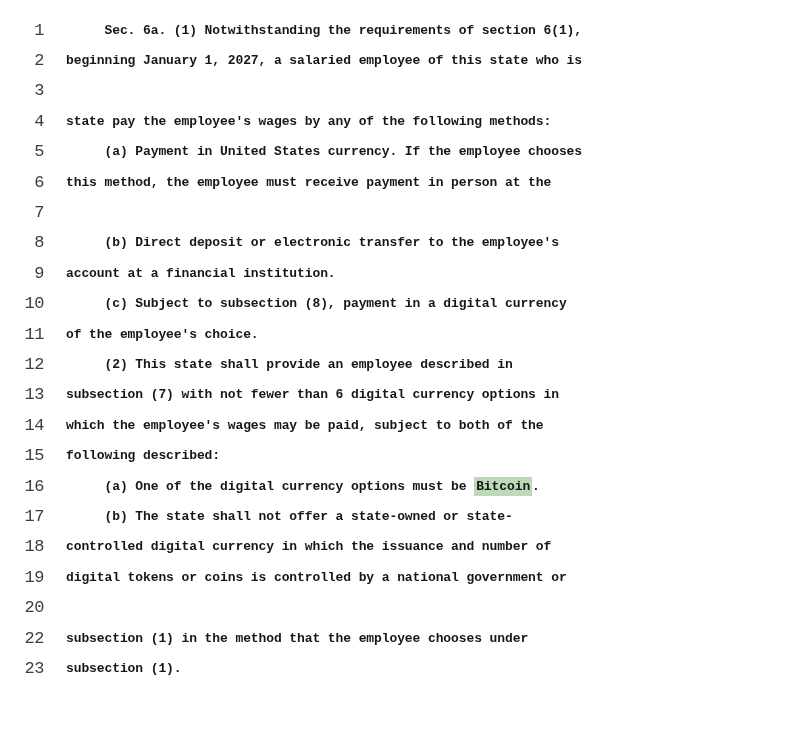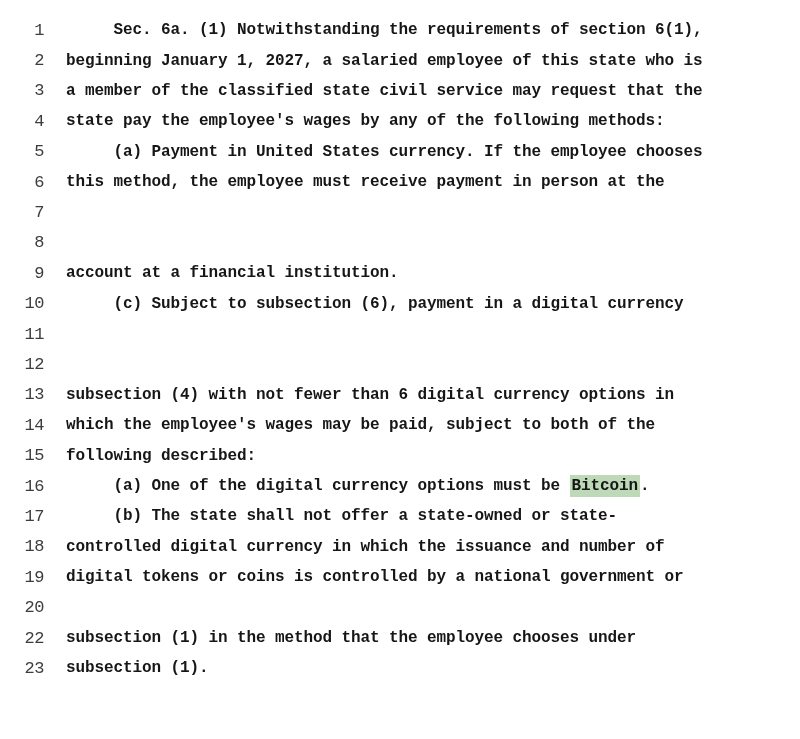--- a/index.html
+++ b/index.html
@@ -28,21 +28,21 @@
     flex: 0 0 30px;
     width: 30px;
     text-align: right;
     font-size: 17px;
     font-weight: 400;
     color: #3d3d3d;
     letter-spacing: -0.5px;
   }
   .line-text {
     margin-left: 22px;
-    font-size: 16px;
+    font-size: 13px;
     font-weight: 700;
     color: #161616;
     white-space: pre;
     letter-spacing: -0.1px;
   }
   .seg {
     white-space: pre;
   }
   .seg.highlight {
     background: #bed9b7;
@@ -58,57 +58,59 @@
       <div class="line-row">
         <span class="line-num">1</span>
         <span class="line-text"><span class="seg">     Sec. 6a. (1) Notwithstanding the requirements of section 6(1),</span></span>
       </div>
       <div class="line-row">
         <span class="line-num">2</span>
         <span class="line-text"><span class="seg">beginning January 1, 2027, a salaried employee of this state who is</span></span>
       </div>
       <div class="line-row">
         <span class="line-num">3</span>
-        <span class="line-text"><span class="seg">a member of the classified state civil service may request that the</span></span>
       </div>
       <div class="line-row">
         <span class="line-num">4</span>
         <span class="line-text"><span class="seg">state pay the employee's wages by any of the following methods:</span></span>
       </div>
       <div class="line-row">
         <span class="line-num">5</span>
         <span class="line-text"><span class="seg">     (a) Payment in United States currency. If the employee chooses</span></span>
       </div>
       <div class="line-row">
         <span class="line-num">6</span>
         <span class="line-text"><span class="seg">this method, the employee must receive payment in person at the</span></span>
       </div>
       <div class="line-row">
         <span class="line-num">7</span>
       </div>
       <div class="line-row">
         <span class="line-num">8</span>
+        <span class="line-text"><span class="seg">     (b) Direct deposit or electronic transfer to the employee's</span></span>
       </div>
       <div class="line-row">
         <span class="line-num">9</span>
         <span class="line-text"><span class="seg">account at a financial institution.</span></span>
       </div>
       <div class="line-row">
         <span class="line-num">10</span>
-        <span class="line-text"><span class="seg">     (c) Subject to subsection (6), payment in a digital currency</span></span>
+        <span class="line-text"><span class="seg">     (c) Subject to subsection (8), payment in a digital currency</span></span>
       </div>
       <div class="line-row">
         <span class="line-num">11</span>
+        <span class="line-text"><span class="seg">of the employee's choice.</span></span>
       </div>
       <div class="line-row">
         <span class="line-num">12</span>
+        <span class="line-text"><span class="seg">     (2) This state shall provide an employee described in</span></span>
       </div>
       <div class="line-row">
         <span class="line-num">13</span>
-        <span class="line-text"><span class="seg">subsection (4) with not fewer than 6 digital currency options in</span></span>
+        <span class="line-text"><span class="seg">subsection (7) with not fewer than 6 digital currency options in</span></span>
       </div>
       <div class="line-row">
         <span class="line-num">14</span>
         <span class="line-text"><span class="seg">which the employee's wages may be paid, subject to both of the</span></span>
       </div>
       <div class="line-row">
         <span class="line-num">15</span>
         <span class="line-text"><span class="seg">following described:</span></span>
       </div>
       <div class="line-row">

